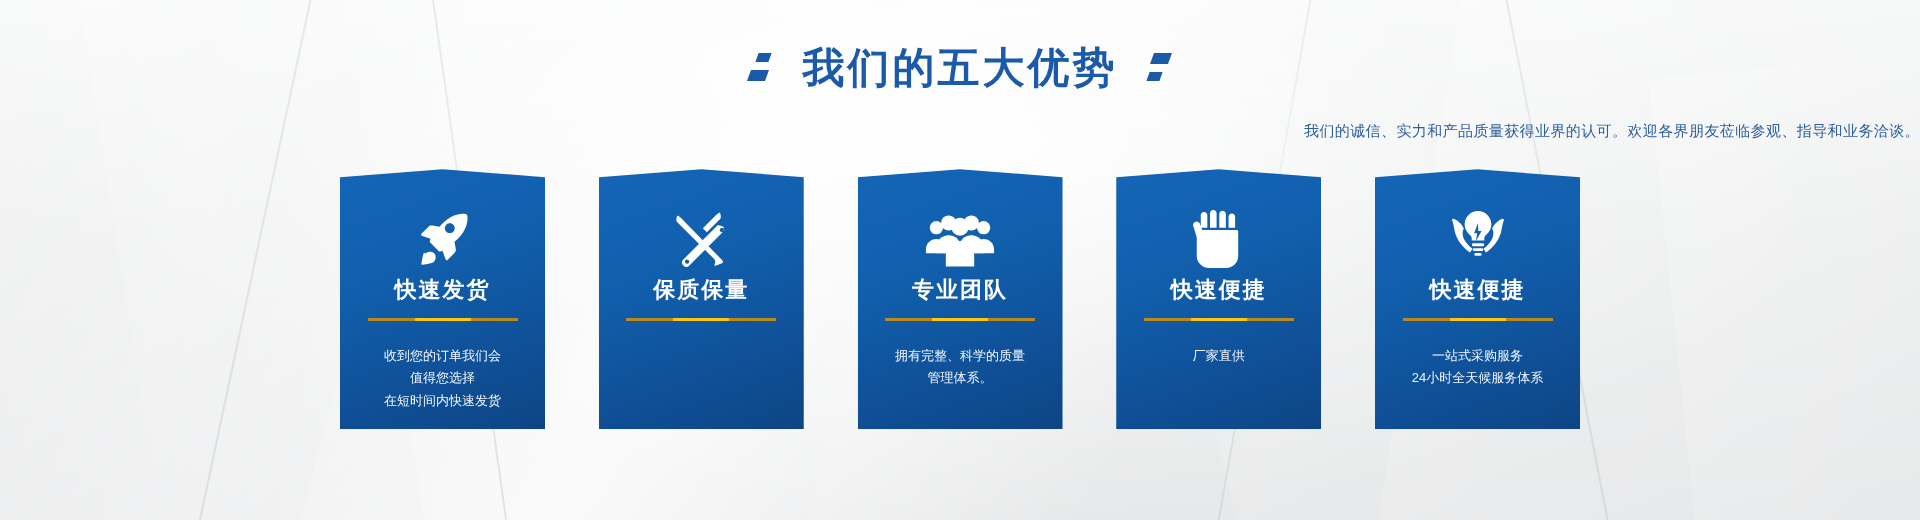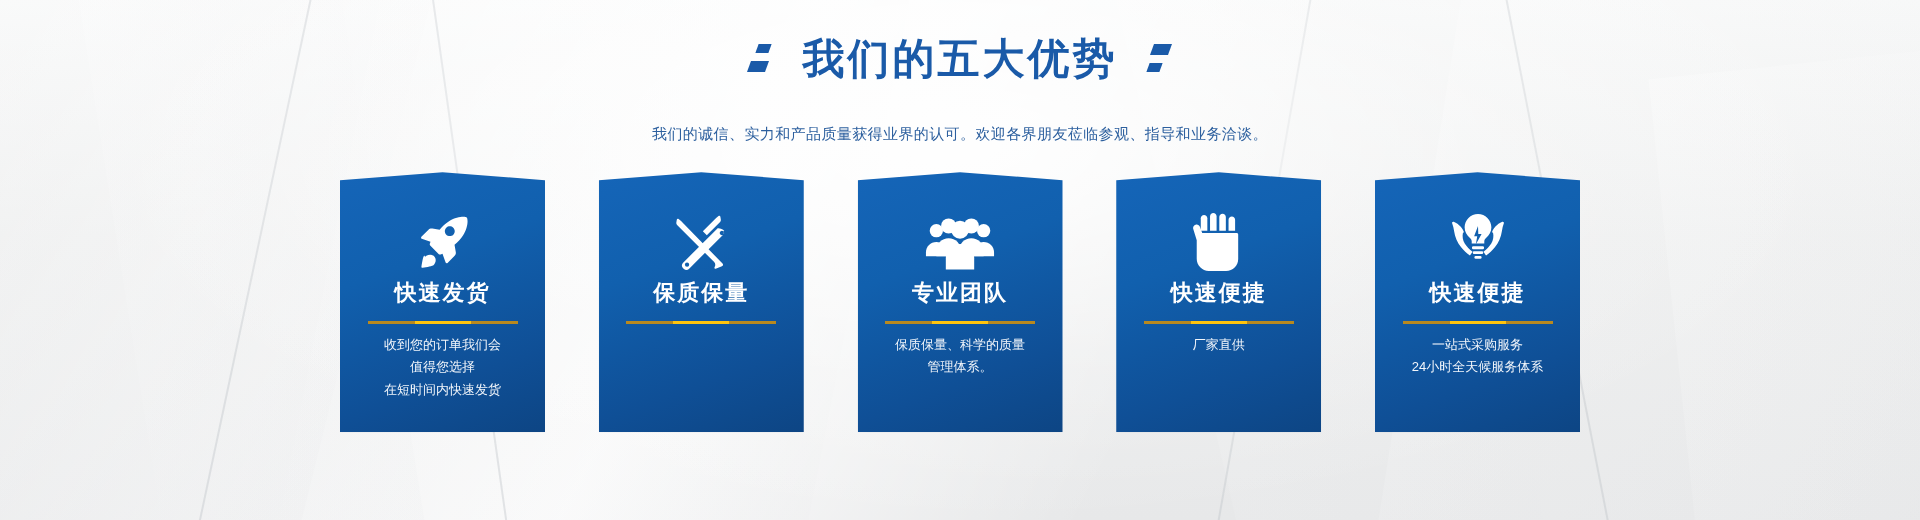--- a/index.html
+++ b/index.html
@@ -49,22 +49,22 @@
     position: absolute;
     left: 0; top: 0; right: 0; bottom: 0;
     background: radial-gradient(ellipse 900px 380px at 50% 28%, rgba(255,255,255,.92) 0%, rgba(255,255,255,.25) 60%, rgba(255,255,255,0) 100%);
     pointer-events: none;
   }
 
   
   #header {
     position: relative;
     z-index: 4;
-    text-align: center;
-    padding-top: 9px;
+    text-align: right;
+    padding-top: 18px;
   }
   #title-row {
     display: flex;
     align-items: center;
     justify-content: center;
     gap: 26px;
   }
   .title-mark {
     display: inline-block;
     width: 30px;
@@ -85,21 +85,21 @@
   #page-title {
     font-size: 42px;
     font-weight: bold;
     letter-spacing: 3px;
     color: #1a5aa8;
     line-height: 1.05;
     white-space: nowrap;
     text-shadow: 0 1px 0 rgba(255,255,255,.6);
   }
   #page-subtitle {
-    margin-top: 16px;
+    margin-top: 4px;
     font-size: 15px;
     color: #2c5f9e;
     letter-spacing: .4px;
     white-space: nowrap;
   }
 
   
   #cards {
     position: relative;
     z-index: 4;
@@ -148,21 +148,21 @@
     content: "";
     position: absolute;
     left: 50%;
     top: 0;
     width: 56px;
     height: 3px;
     margin-left: -28px;
     background: #ffc40d;
   }
   .card-desc {
-    margin-top: 10px;
+    margin-top: 24px;
     font-size: 13px;
     line-height: 1.75;
     color: #f2f6fb;
     padding: 0 8px;
   }
   .card-desc div { white-space: nowrap; }
 </style>
 </head>
 <body>
 
@@ -242,21 +242,21 @@
             <path d="M12 38c0-7.2 5.8-13 13-13s13 5.8 13 13v6H12z"></path>
             <circle cx="49" cy="12" r="8"></circle>
             <path d="M36 38c0-7.2 5.8-13 13-13s13 5.8 13 13v6H36z"></path>
             <circle cx="37" cy="16" r="9.5"></circle>
             <path d="M22 46c0-8.3 6.7-15 15-15s15 6.7 15 15v12H22z"></path>
           </svg>
         </div>
         <div class="card-title">专业团队</div>
         <div class="card-divider"></div>
         <div class="card-desc">
-          <div>保质保量、科学的质量</div>
+          <div>拥有完整、科学的质量</div>
           <div>管理体系。</div>
         </div>
       </div>
     </div>
 
     <div class="card">
       <div class="card-inner">
         <div class="card-icon">
           <svg width="54" height="62" viewBox="0 0 56 64" fill="#ffffff" aria-hidden="true">
             <path d="M12.5 3c-1.9 0-3.4 1.5-3.4 3.4v13h6.8v-13C15.9 4.5 14.4 3 12.5 3z"></path>

